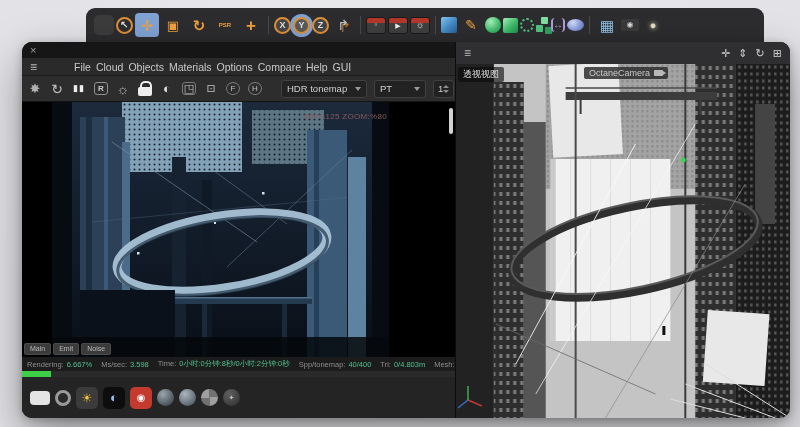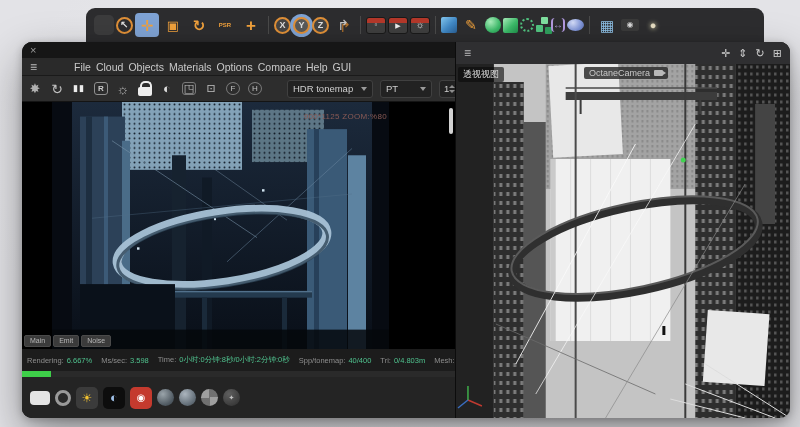--- a/index.html
+++ b/index.html
@@ -54,21 +54,21 @@
   .lv-render { flex:1 1 auto; position:relative; background:#000; overflow:hidden; }
   .lv-render svg { position:absolute; left:30px; top:0; width:337px; height:100%; }
   .overlay-res { position:absolute; right:68px; top:10px; font-size:8px; color:#8a5a55;
     letter-spacing:.3px; }
   .scrollbar-h { position:absolute; right:2px; top:6px; width:4px; height:26px;
     background:#e9e9e9; border-radius:2px; opacity:.9; }
   .passes { position:absolute; left:2px; bottom:2px; display:flex; gap:2px; }
   .pass-btn { background:#3b3b3b; color:#b8b8b8; font-size:7px; padding:1px 5px;
     border:1px solid #4a4a4a; border-radius:2px; line-height:1.2; }
 
-  .lv-status { height:22px; background:#1c1c1c; display:flex; align-items:center;
+  .lv-status { height:14px; background:#1c1c1c; display:flex; align-items:center;
     padding:0 5px; gap:9px; flex:0 0 auto; white-space:nowrap; overflow:hidden; }
   .st-item { display:flex; gap:3px; font-size:7.5px; }
   .st-l { color:#8d8d8d; }
   .st-v { color:#4fc08d; }
   .lv-progress { height:6px; background:#2a2a2a; flex:0 0 auto; position:relative; }
   .lv-progress .fill { position:absolute; left:0; top:0; bottom:0; background:#3ecf49; }
 
   .lv-bottom { height:41px; background:#242424; display:flex; align-items:center;
     padding:0 8px; gap:5px; flex:0 0 auto; }
   .bti { width:22px; height:22px; display:flex; align-items:center; justify-content:center;
@@ -166,21 +166,21 @@
             <span class="lvi" style="color:#ececec;font-size:9px;letter-spacing:1px">▮▮</span>
             <span class="lvi" style="color:#c8c8c8;border:1px solid #909090;border-radius:3px;width:14px;height:13px;font-size:8px;font-weight:bold">R</span>
             <span class="lvi" style="color:#b8b8b8;font-size:14px">☼</span>
             <span class="lvi i-lock"></span>
             <span class="lvi" style="color:#dcdcdc;font-size:13px">◐</span>
             <span class="lvi" style="color:#c0c0c0;font-size:11px;border:1px solid #7a7a7a;border-radius:3px;width:14px;height:13px">◳</span>
             <span class="lvi" style="color:#c0c0c0;font-size:11px">⊡</span>
             <span class="lvi" style="color:#c0c0c0;border:1px solid #7a7a7a;border-radius:50%;width:13px;height:13px;font-size:8px">F</span>
             <span class="lvi" style="color:#c0c0c0;border:1px solid #7a7a7a;border-radius:50%;width:13px;height:13px;font-size:8px">H</span>
           </span>
-        <span class="lv-dd" style="margin-left:18px;min-width:86px;">
+        <span class="lv-dd" style="margin-left:12px;min-width:86px;">
           <span>HDR tonemap</span>
           <span class="caret"></span>
         </span>
         <span class="lv-dd" style="min-width:52px;">
           <span>PT</span>
           <span class="caret"></span>
         </span>
         <span class="lv-spin">
           <span>1</span>
           <span class="stepper">

